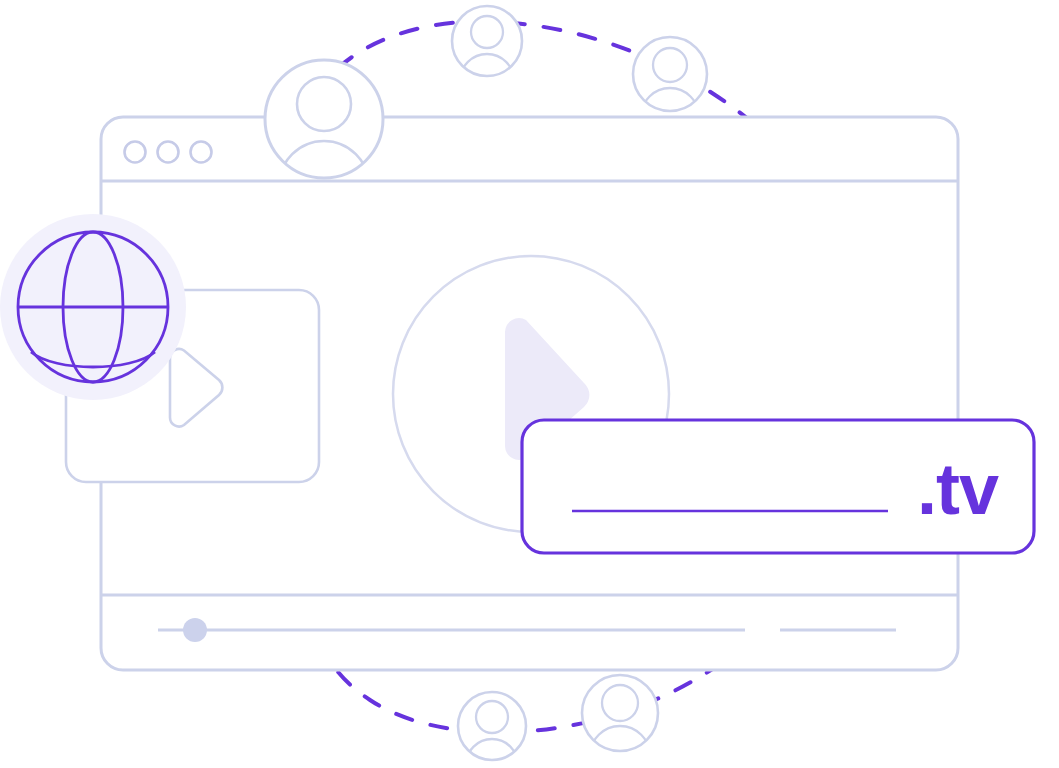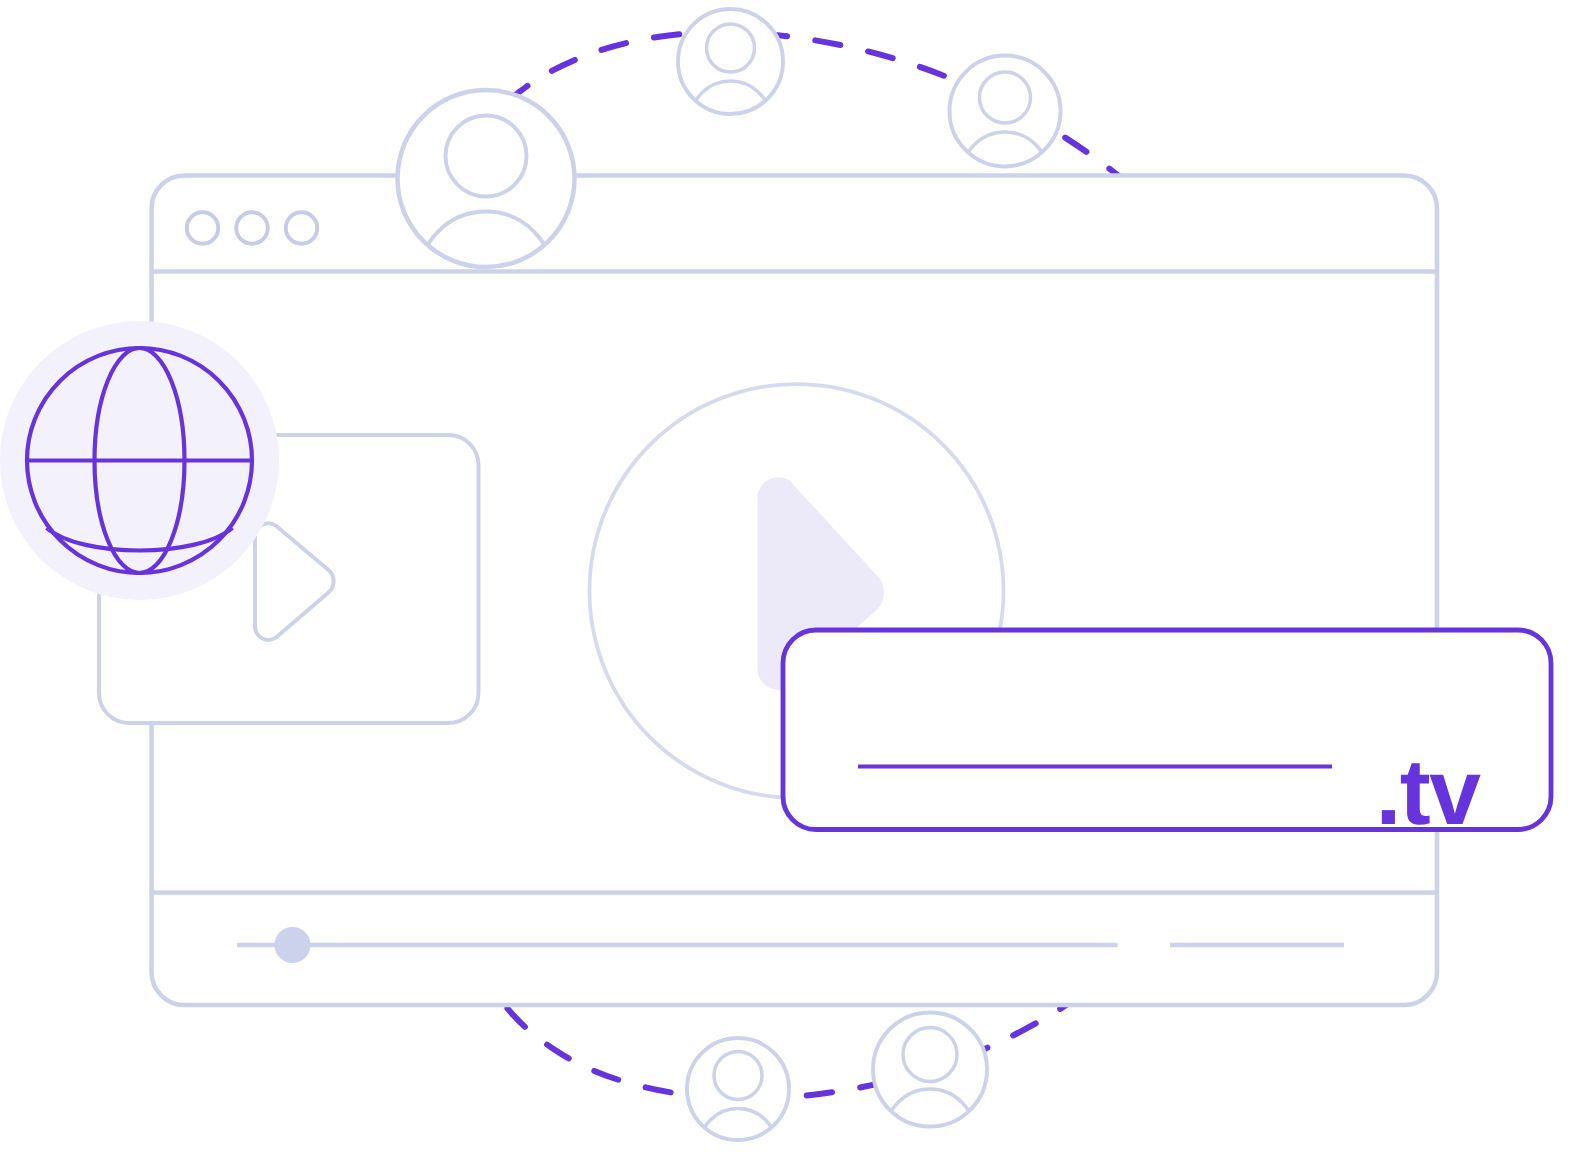--- a/index.html
+++ b/index.html
@@ -22,27 +22,26 @@
     position: absolute;
     left: 0;
     top: 0;
     width: 1059px;
     height: 768px;
   }
   .tld-label {
     position: absolute;
     font-family: "Liberation Sans", sans-serif;
     font-weight: bold;
-    font-size: 62px;
+    font-size: 72px;
     line-height: 62px;
     letter-spacing: -1px;
     color: #6633dd;
     user-select: none;
     white-space: nowrap;
-    margin-top: 40px;
   }
 </style>
 </head>
 <body>
 
 <div id="stage">
 
   <svg class="layer" viewBox="0 0 1059 768" aria-hidden="true">
     <g>
       <path d="M 301 128

